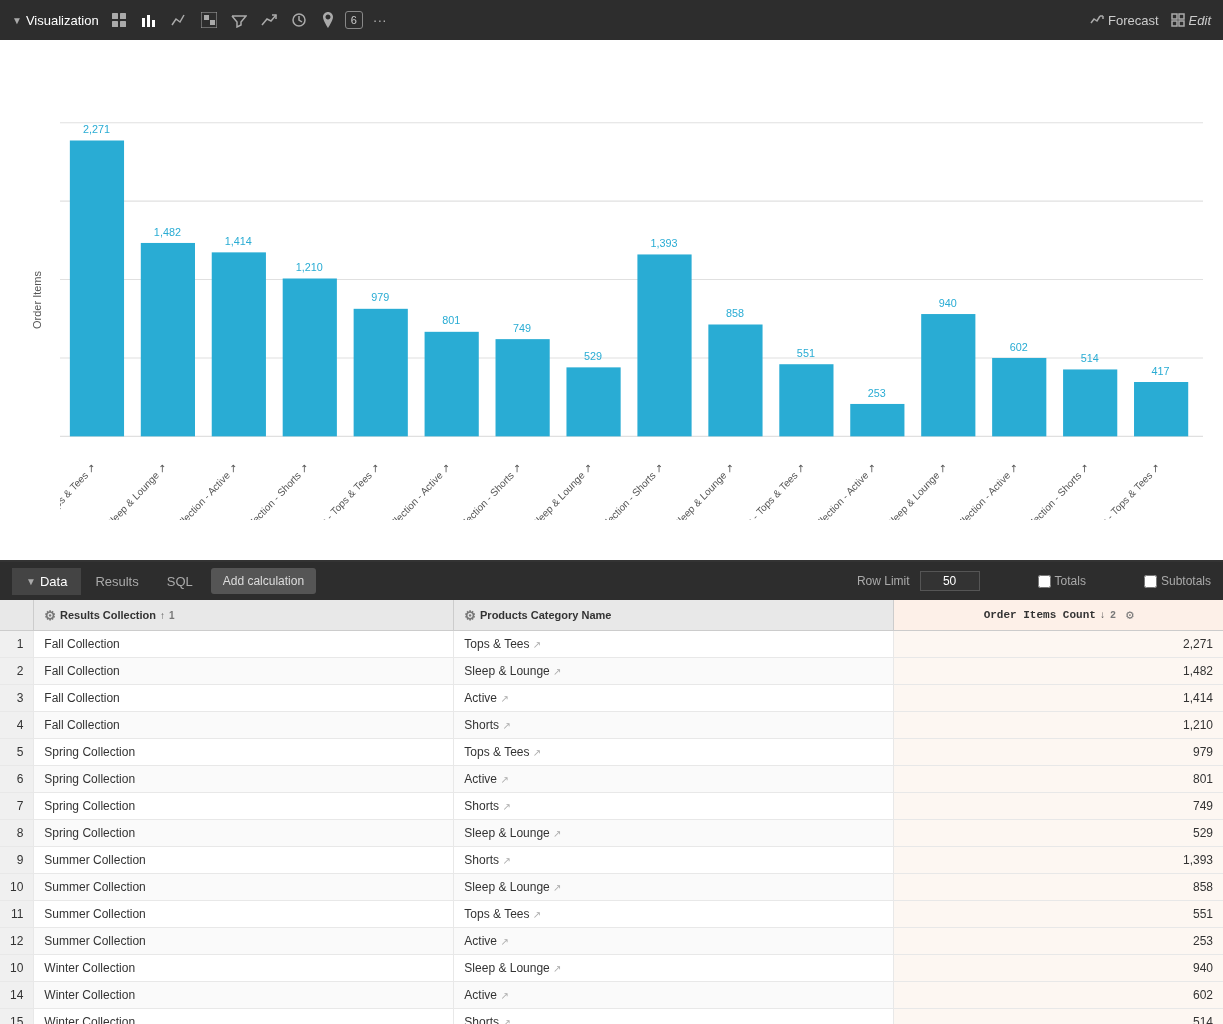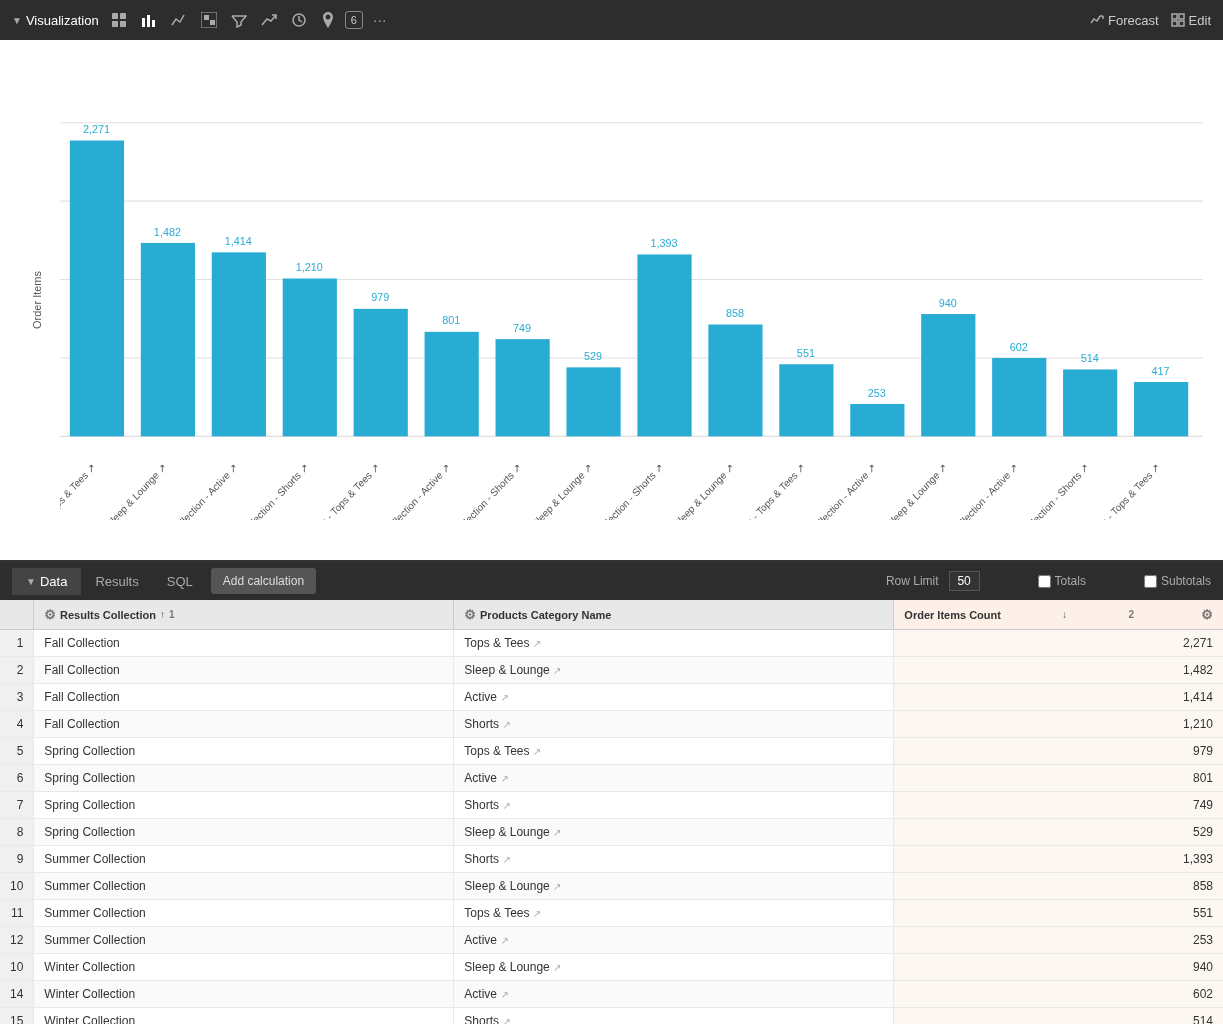--- a/index.html
+++ b/index.html
@@ -22,21 +22,21 @@
     .toolbar-icon-btn.active { color: #fff; }
     .toolbar-right { display: flex; align-items: center; gap: 12px; }
     .forecast-btn {
       display: flex; align-items: center; gap: 4px;
       background: none; border: none; color: #ccc;
       cursor: pointer; font-size: 13px;
     }
     .edit-btn {
       display: flex; align-items: center; gap: 4px;
       background: none; border: none; color: #ccc;
-      cursor: pointer; font-size: 13px;
+      cursor: pointer; font-size: 13px; font-style: italic;
     }
 
     
     .chart-container {
       background: #fff;
       padding: 20px 20px 0 60px;
       height: 520px;
       position: relative;
     }
     .chart-y-label {
@@ -57,21 +57,21 @@
     }
     .data-tab.active { background: #444; color: #fff; }
     .add-calc-btn {
       padding: 6px 12px; background: #555; color: #ddd;
       border: none; border-radius: 3px; cursor: pointer; font-size: 12px; margin-left: 4px;
     }
     .data-toolbar-right {
       margin-left: auto; display: flex; align-items: center; gap: 10px; color: #aaa; font-size: 12px;
     }
     .row-limit-input {
-      width: 31px; padding: 2px 4px; background: #333; border: 1px solid #555;
+      width: 60px; padding: 2px 4px; background: #333; border: 1px solid #555;
       color: #fff; font-size: 12px; text-align: center;
     }
     .checkbox-label { display: flex; align-items: center; gap: 4px; color: #aaa; margin-left: 48px; }
     .checkbox-label input { accent-color: #aaa; }
 
     
     .data-table { width: 100%; border-collapse: collapse; }
     .data-table thead tr {
       background: #e8e8e8;
     }
@@ -324,21 +324,21 @@
               <span style="font-size:10px; color:#777;">1</span>
             </div>
           </th>
           <th class="col-category">
             <div class="col-header-inner">
               <span style="color:#777; font-size:13px; cursor:pointer;">⚙</span>
               <span>Products Category Name</span>
             </div>
           </th>
           <th class="col-count th-count-bg">
-            <div class="col-header-inner" style="justify-content: space-between;">
+            <div class="col-header-inner" style="justify-content: center; font-family: Liberation Mono, monospace;">
               <span>Order Items Count</span>
               <span class="sort-icon">↓</span>
               <span style="font-size:10px; color:#777;">2</span>
               <span style="color:#777; font-size:13px; cursor:pointer; margin-left:6px;">⚙</span>
             </div>
           </th>
         </tr>
       </thead>
       <tbody id="table-body">
       <tr class="even-row">

